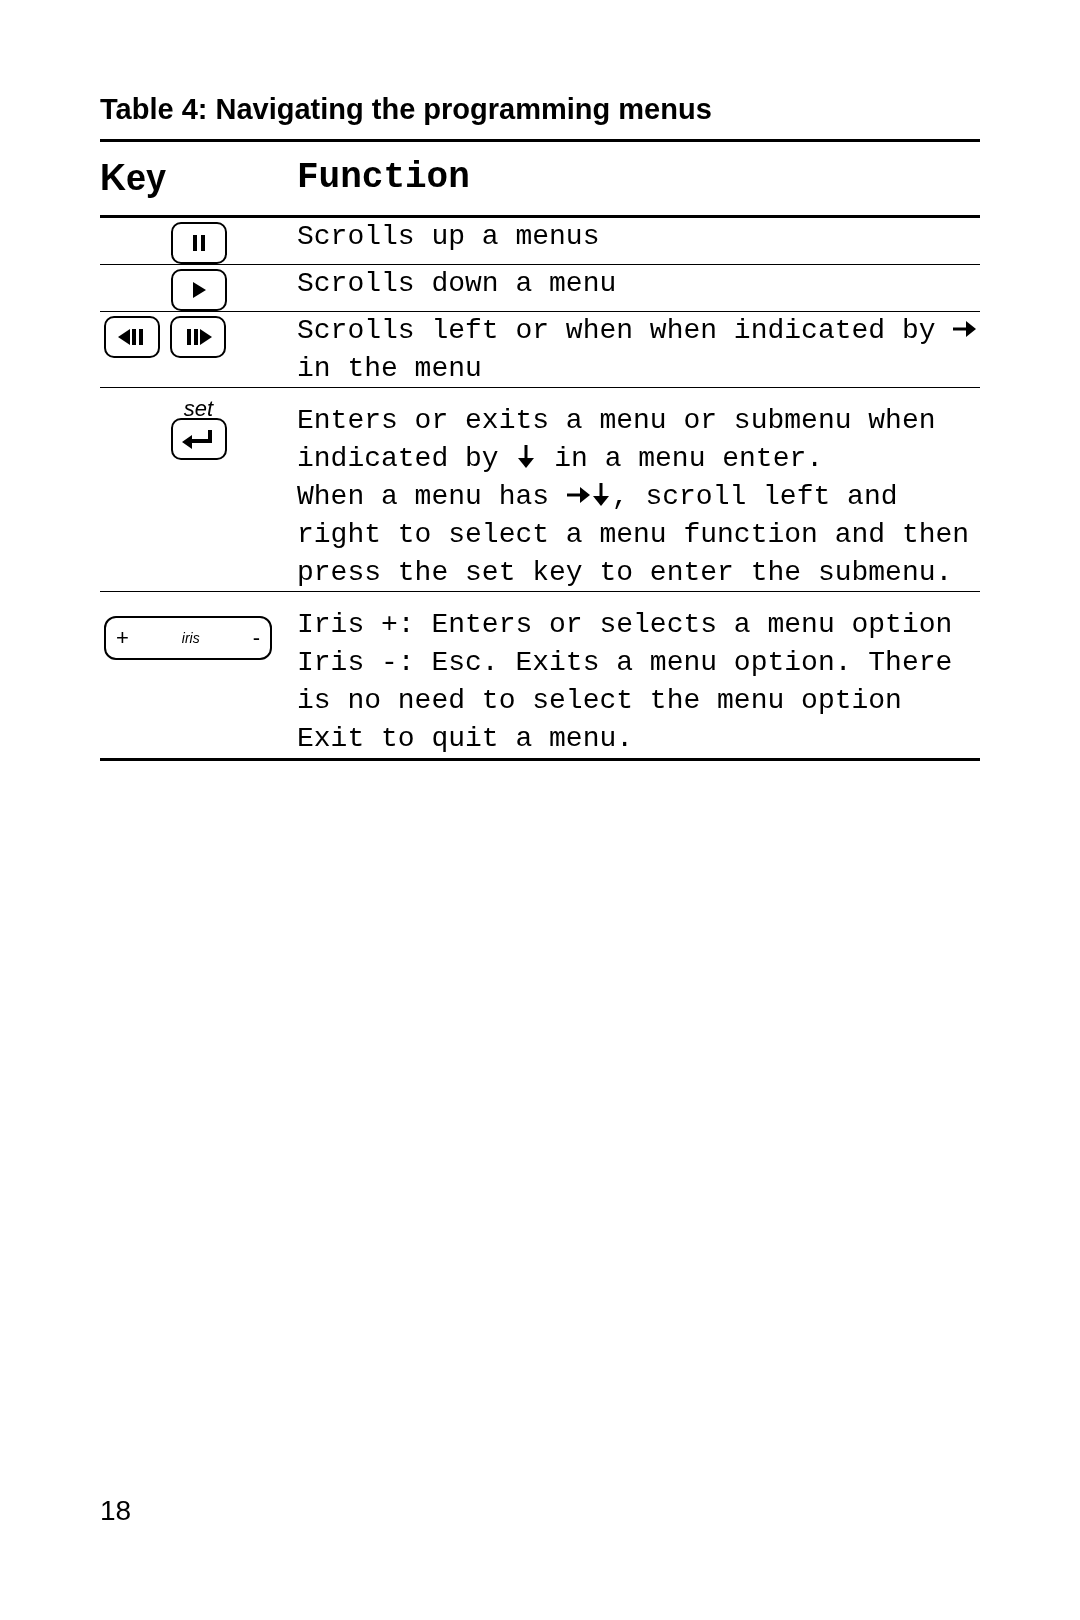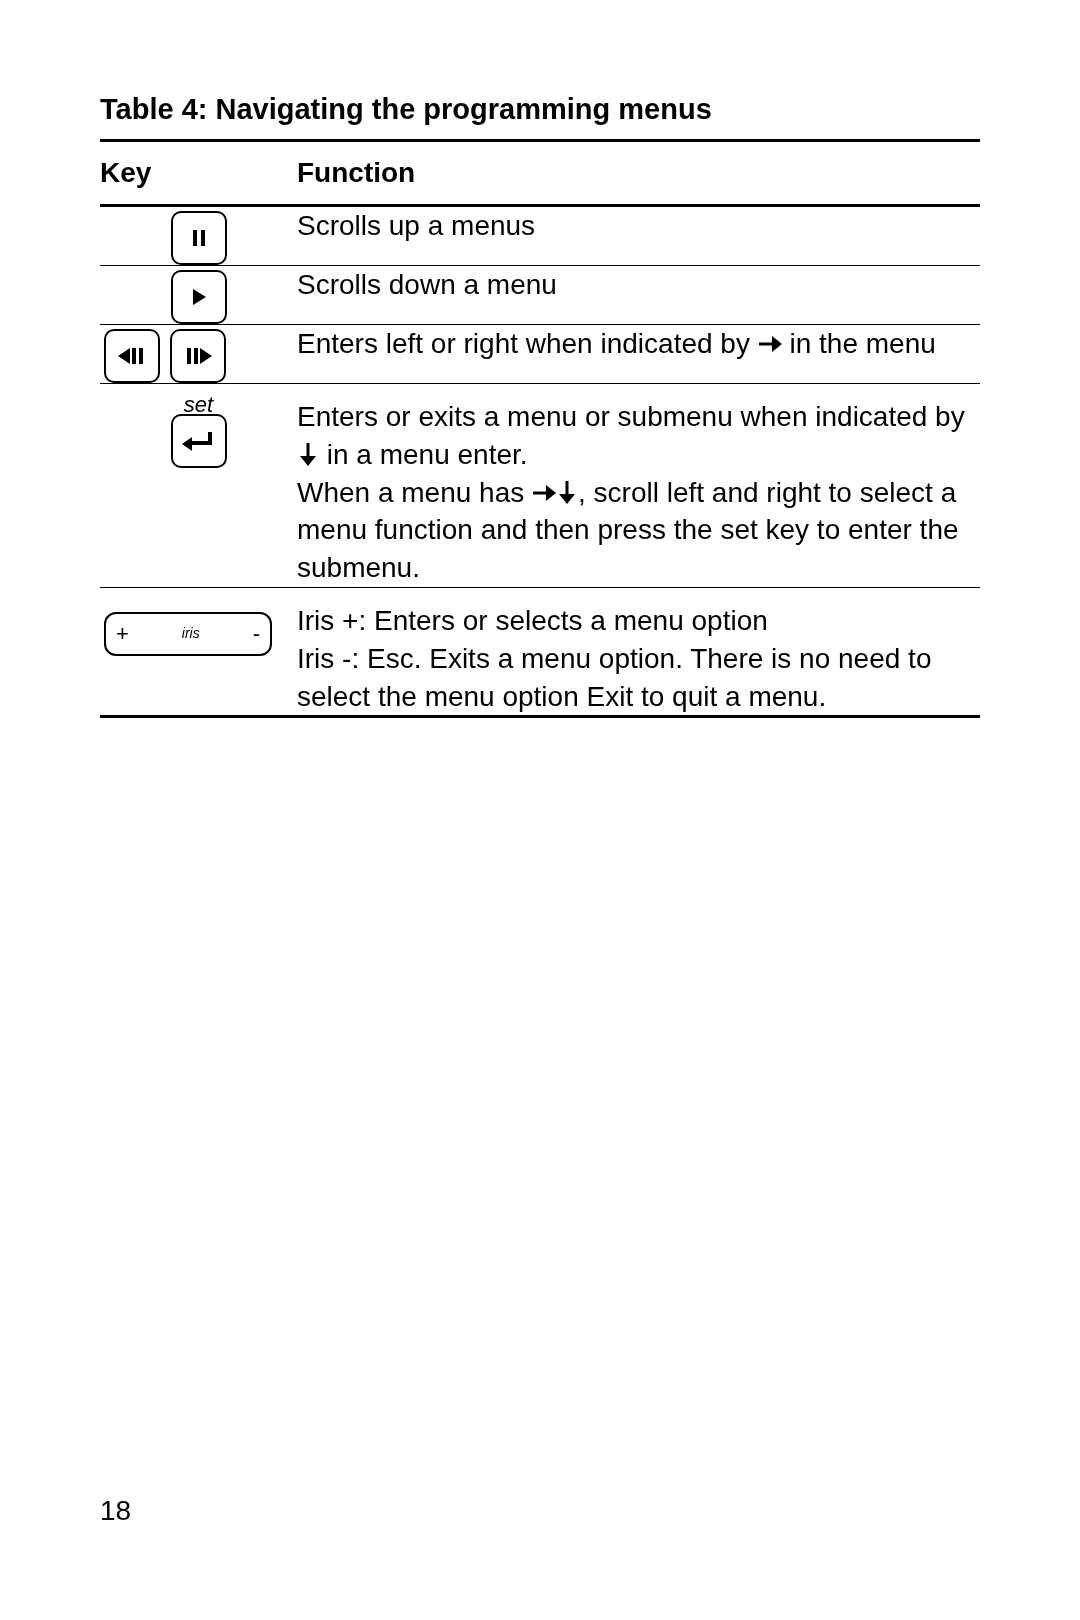--- a/index.html
+++ b/index.html
@@ -30,31 +30,32 @@
     border-collapse: collapse;
   }
   .tbl td, .tbl th {
     border: none;
     padding: 0;
     vertical-align: top;
     text-align: left;
   }
   .hdr-row td {
     font-weight: 600;
-    font-size: 28px;
+    font-size: 36px;
     padding: 12px 0 12px 0;
   }
   .rule-heavy { border-top: 3px solid #000; }
   .rule-light { border-top: 1.5px solid #000; }
   .col-key {
     width: 197px;
     padding-right: 10px;
   }
   .col-func {
     width: auto;
+    font-family: Liberation Mono, monospace;
   }
   .cell {
     padding: 18px 0 18px 0;
   }
   .cell-tight-top { padding-top: 10px; }
   .para2 { }
   
   .key-wrap {
     display: flex;
     gap: 10px;
@@ -62,21 +63,21 @@
     align-items: center;
     padding-top: 4px;
   }
   .key-wrap.left { justify-content: flex-start; padding-left: 4px; }
   .key-box {
     display: inline-flex;
     align-items: center;
     justify-content: center;
     border: 2.5px solid #000;
     border-radius: 10px;
-    height: 54px;
+    height: 42px;
     min-width: 54px;
     box-sizing: border-box;
     position: relative;
   }
   .key-box.small { width: 56px; }
   .key-box.wide { width: 168px; height: 44px; border-radius: 12px; justify-content: space-between; padding: 0 10px;}
   .key-box .lbl-above {
     position: absolute;
     top: -26px;
     left: 0; right: 0;
@@ -171,21 +172,21 @@
           <span class="key-box small">
             <svg width="28" height="16" viewBox="0 0 28 16">
                   <rect x="3" y="0" width="4" height="16" fill="#000"></rect>
                   <rect x="10" y="0" width="4" height="16" fill="#000"></rect>
                   <polygon points="16,0 28,8 16,16" fill="#000"></polygon>
                 </svg>
           </span>
         </div>
       </td>
       <td class="col-func cell cell-tight-top">
-        <span>Enters left or right when indicated by </span><span class="arrow-inline"><svg width="24" height="22" viewBox="0 0 24 22">
+        <span>Scrolls left or when when indicated by </span><span class="arrow-inline"><svg width="24" height="22" viewBox="0 0 24 22">
                 <line x1="1" y1="11" x2="17" y2="11" stroke="#000" stroke-width="3"></line>
                 <polygon points="14,3 24,11 14,19" fill="#000"></polygon>
               </svg></span><span> in the menu</span>
       </td>
     </tr>
     <tr class="rule-light">
           <td colspan="2" style="height:0;padding:0"></td>
         </tr>
 
     <tr>

